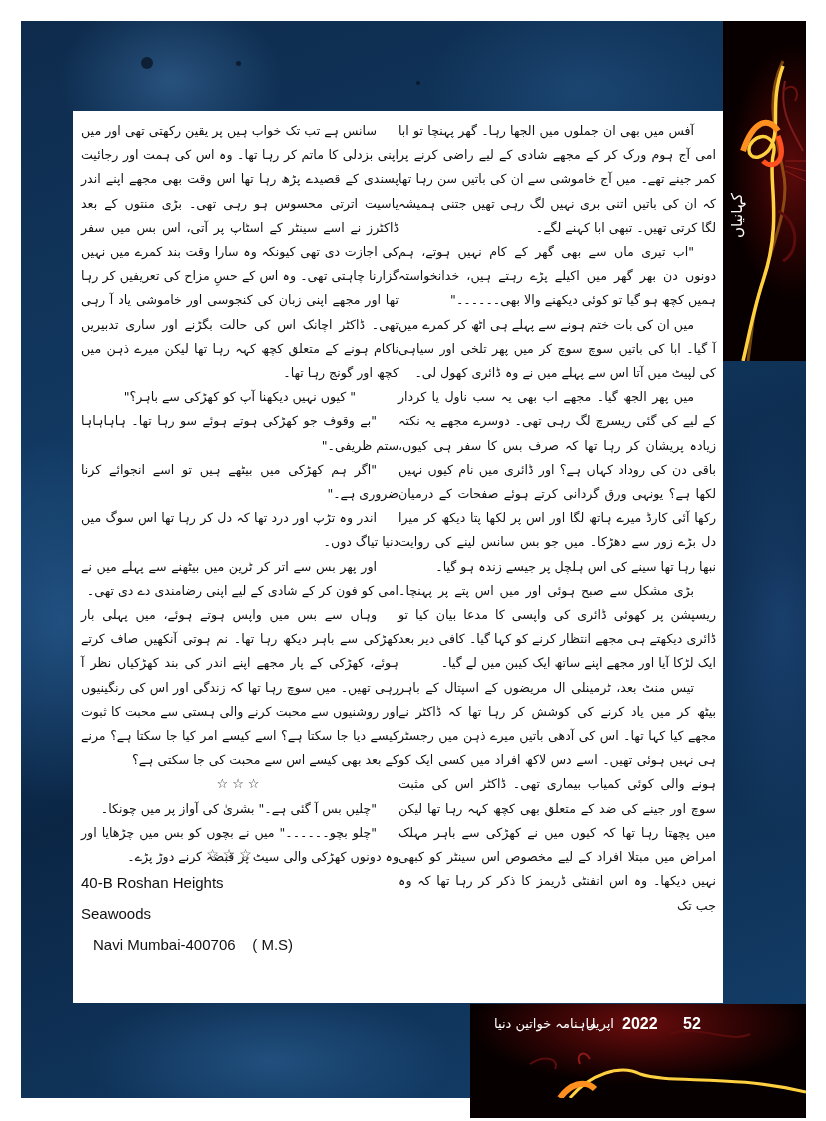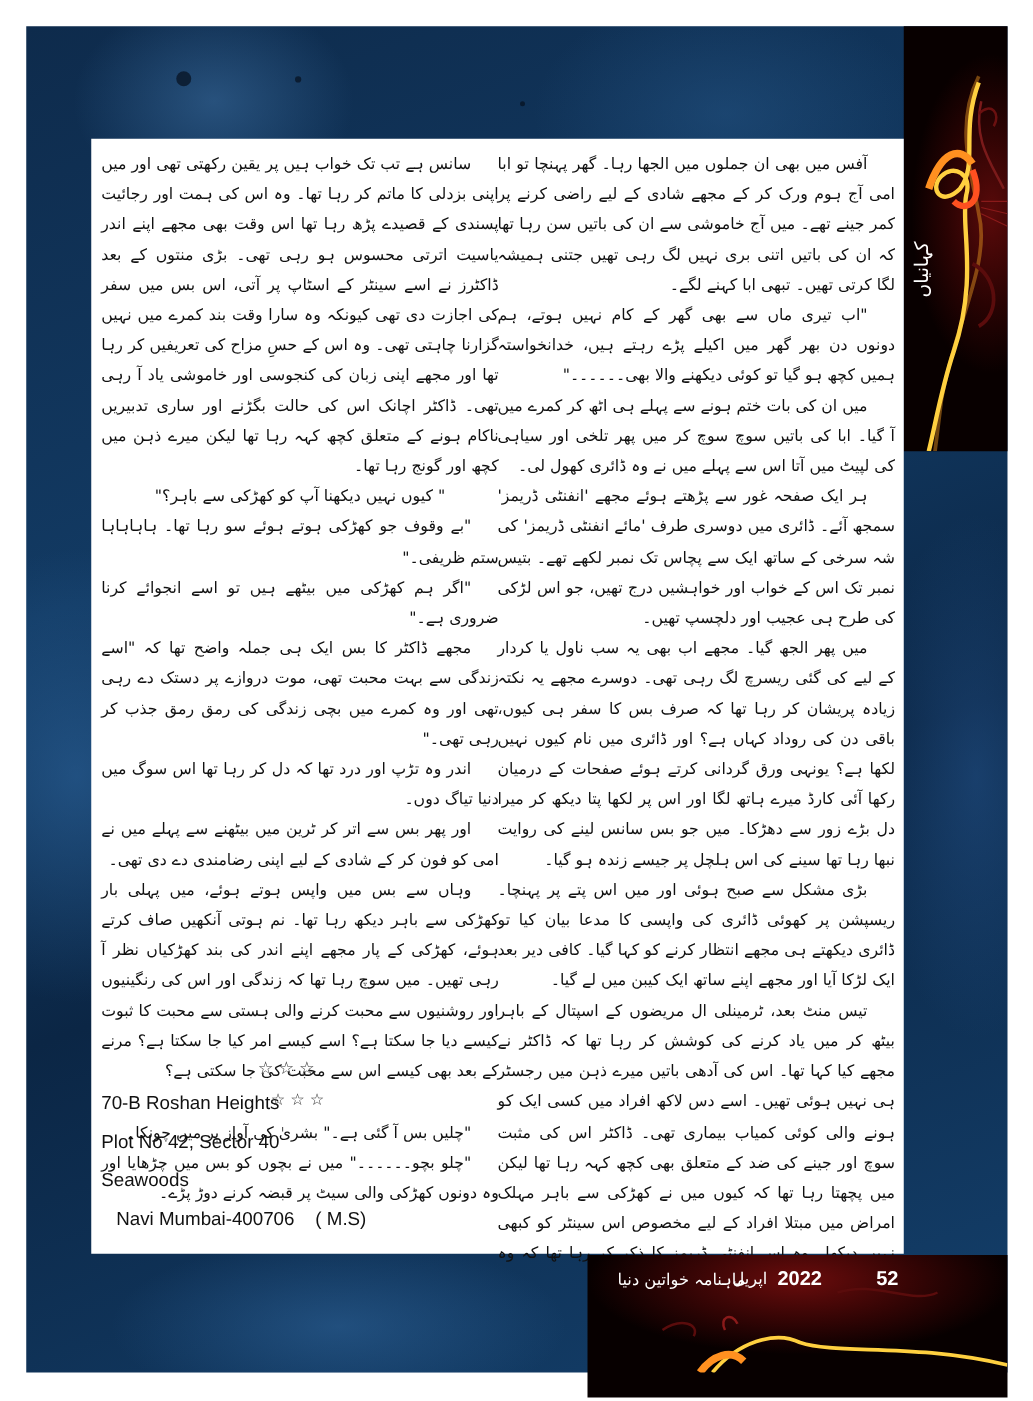--- a/index.html
+++ b/index.html
@@ -52,21 +52,21 @@
 
     .footer-bar {
       position: absolute; left: 470px; top: 1004px; width: 336px; height: 114px;
       background: radial-gradient(ellipse 200px 70px at 170px 20px, #6a0c0c 0%, #300404 50%, #070000 85%);
       overflow: hidden;
     }
     .footer-bar svg { position: absolute; left: 0; top: 0; }
     .footer-mag { position: absolute; left: 24px; top: 12px; color: #fff; font-size: 13px; direction: rtl; }
     .footer-month { position: absolute; left: 116px; top: 12px; color: #fff; font-size: 13px; direction: rtl; }
     .footer-year { position: absolute; left: 152px; top: 11px; color: #fff; font-size: 16px; font-weight: bold; font-family: "Liberation Sans", sans-serif; }
-    .footer-page { position: absolute; left: 231px; top: 11px; color: #fff; font-size: 16px; font-weight: bold; font-family: "Liberation Sans", sans-serif; }
+    .footer-page { position: absolute; left: 213px; top: 11px; color: #fff; font-size: 16px; font-weight: bold; font-family: "Liberation Sans", sans-serif; }
   </style>
 </head>
 <body>
 
 <div class="page-bg">
   <div class="bg-speck" style="left:120px;top:36px;width:12px;height:12px;"></div>
   <div class="bg-speck" style="left:215px;top:40px;width:5px;height:5px;"></div>
   <div class="bg-speck" style="left:395px;top:60px;width:4px;height:4px;"></div>
 </div>
 
@@ -83,44 +83,41 @@
   </svg>
 </div>
 <div class="section-label">کہانیاں</div>
 
 <div class="text-panel">
 
   <div class="column col-right">
     <p>آفس میں بھی ان جملوں میں الجھا رہا۔ گھر پہنچا تو ابا امی آج ہوم ورک کر کے مجھے شادی کے لیے راضی کرنے پر کمر جینے تھے۔ میں آج خاموشی سے ان کی باتیں سن رہا تھا کہ ان کی باتیں اتنی بری نہیں لگ رہی تھیں جتنی ہمیشہ لگا کرتی تھیں۔ تبھی ابا کہنے لگے۔</p>
     <p>"اب تیری ماں سے بھی گھر کے کام نہیں ہوتے، ہم دونوں دن بھر گھر میں اکیلے پڑے رہتے ہیں، خدانخواستہ ہمیں کچھ ہو گیا تو کوئی دیکھنے والا بھی۔۔۔۔۔۔"</p>
     <p>میں ان کی بات ختم ہونے سے پہلے ہی اٹھ کر کمرے میں آ گیا۔ ابا کی باتیں سوچ سوچ کر میں پھر تلخی اور سیاہی کی لپیٹ میں آتا اس سے پہلے میں نے وہ ڈائری کھول لی۔</p>
-    <p>ہر ایک صفحہ غور سے پڑھتے ہوئے مجھے 'انفنٹی ڈریمز' سمجھ آئے۔ ڈائری میں دوسری طرف 'مائے انفنٹی ڈریمز' کی شہ سرخی کے ساتھ ایک سے پچاس تک نمبر لکھے تھے۔ بتیس نمبر تک اس کے خواب اور خواہشیں درج تھیں، جو اس لڑکی کی طرح ہی عجیب اور دلچسپ تھیں۔</p>
     <p>میں پھر الجھ گیا۔ مجھے اب بھی یہ سب ناول یا کردار کے لیے کی گئی ریسرچ لگ رہی تھی۔ دوسرے مجھے یہ نکتہ زیادہ پریشان کر رہا تھا کہ صرف بس کا سفر ہی کیوں، باقی دن کی روداد کہاں ہے؟ اور ڈائری میں نام کیوں نہیں لکھا ہے؟ یونہی ورق گردانی کرتے ہوئے صفحات کے درمیان رکھا آئی کارڈ میرے ہاتھ لگا اور اس پر لکھا پتا دیکھ کر میرا دل بڑے زور سے دھڑکا۔ میں جو بس سانس لینے کی روایت نبھا رہا تھا سینے کی اس ہلچل پر جیسے زندہ ہو گیا۔</p>
     <p>بڑی مشکل سے صبح ہوئی اور میں اس پتے پر پہنچا۔ ریسپشن پر کھوئی ڈائری کی واپسی کا مدعا بیان کیا تو ڈائری دیکھتے ہی مجھے انتظار کرنے کو کہا گیا۔ کافی دیر بعد ایک لڑکا آیا اور مجھے اپنے ساتھ ایک کیبن میں لے گیا۔</p>
     <p>تیس منٹ بعد، ٹرمینلی ال مریضوں کے اسپتال کے باہر بیٹھ کر میں یاد کرنے کی کوشش کر رہا تھا کہ ڈاکٹر نے مجھے کیا کہا تھا۔ اس کی آدھی باتیں میرے ذہن میں رجسٹر ہی نہیں ہوئی تھیں۔ اسے دس لاکھ افراد میں کسی ایک کو ہونے والی کوئی کمیاب بیماری تھی۔ ڈاکٹر اس کی مثبت سوچ اور جینے کی ضد کے متعلق بھی کچھ کہہ رہا تھا لیکن میں پچھتا رہا تھا کہ کیوں میں نے کھڑکی سے باہر مہلک امراض میں مبتلا افراد کے لیے مخصوص اس سینٹر کو کبھی نہیں دیکھا۔ وہ اس انفنٹی ڈریمز کا ذکر کر رہا تھا کہ وہ جب تک</p>
   </div>
 
   <div class="column col-left">
     <p>سانس ہے تب تک خواب ہیں پر یقین رکھتی تھی اور میں اپنی بزدلی کا ماتم کر رہا تھا۔ وہ اس کی ہمت اور رجائیت پسندی کے قصیدے پڑھ رہا تھا اس وقت بھی مجھے اپنے اندر یاسیت اترتی محسوس ہو رہی تھی۔ بڑی منتوں کے بعد ڈاکٹرز نے اسے سینٹر کے اسٹاپ پر آتی، اس بس میں سفر کی اجازت دی تھی کیونکہ وہ سارا وقت بند کمرے میں نہیں گزارنا چاہتی تھی۔ وہ اس کے حسِ مزاح کی تعریفیں کر رہا تھا اور مجھے اپنی زبان کی کنجوسی اور خاموشی یاد آ رہی تھی۔ ڈاکٹر اچانک اس کی حالت بگڑنے اور ساری تدبیریں ناکام ہونے کے متعلق کچھ کہہ رہا تھا لیکن میرے ذہن میں کچھ اور گونج رہا تھا۔</p>
     <p class="center">" کیوں نہیں دیکھنا آپ کو کھڑکی سے باہر؟"</p>
     <p>"بے وقوف جو کھڑکی ہوتے ہوئے سو رہا تھا۔ ہاہاہاہا ستم ظریفی۔"</p>
     <p>"اگر ہم کھڑکی میں بیٹھے ہیں تو اسے انجوائے کرنا ضروری ہے۔"</p>
-    <p>مجھے ڈاکٹر کا بس ایک ہی جملہ واضح تھا کہ "اسے زندگی سے بہت محبت تھی، موت دروازے پر دستک دے رہی تھی اور وہ کمرے میں بچی زندگی کی رمق رمق جذب کر رہی تھی۔"</p>
     <p>اندر وہ تڑپ اور درد تھا کہ دل کر رہا تھا اس سوگ میں دنیا تیاگ دوں۔</p>
     <p>اور پھر بس سے اتر کر ٹرین میں بیٹھنے سے پہلے میں نے امی کو فون کر کے شادی کے لیے اپنی رضامندی دے دی تھی۔</p>
     <p>وہاں سے بس میں واپس ہوتے ہوئے، میں پہلی بار کھڑکی سے باہر دیکھ رہا تھا۔ نم ہوتی آنکھیں صاف کرتے ہوئے، کھڑکی کے پار مجھے اپنے اندر کی بند کھڑکیاں نظر آ رہی تھیں۔ میں سوچ رہا تھا کہ زندگی اور اس کی رنگینیوں اور روشنیوں سے محبت کرنے والی ہستی سے محبت کا ثبوت کیسے دیا جا سکتا ہے؟ اسے کیسے امر کیا جا سکتا ہے؟ مرنے کے بعد بھی کیسے اس سے محبت کی جا سکتی ہے؟</p>
     <div class="stars">☆☆☆</div>
     <p>"چلیں بس آ گئی ہے۔" بشریٰ کی آواز پر میں چونکا۔</p>
     <p>"چلو بچو۔۔۔۔۔۔" میں نے بچوں کو بس میں چڑھایا اور وہ دونوں کھڑکی والی سیٹ پر قبضہ کرنے دوڑ پڑے۔</p>
   </div>
 
   <div class="author-block">
     <div class="stars-ltr">☆☆☆</div>
-    <div>70-B Roshan Heights</div>
-    <div>Plot No 42, Sector 40</div>
+    <div>40-B Roshan Heights</div>
     <div>Seawoods</div>
     <div style="white-space:pre;margin-left:12px;">Navi Mumbai-400706    ( M.S)</div>
   </div>
 </div>
 
 <div class="footer-bar">
   <svg width="336" height="94" viewBox="0 0 336 94">
     <path d="M100 94 C120 70 150 60 170 70 C200 80 260 70 336 88" stroke="#ffd040" stroke-width="3" fill="none"></path>
     <path d="M90 94 C100 80 115 75 125 85" stroke="#ff9020" stroke-width="6" fill="none"></path>
     <path d="M110 60 C105 50 115 45 120 55" stroke="#8a1a1a" stroke-width="2" fill="none"></path>

